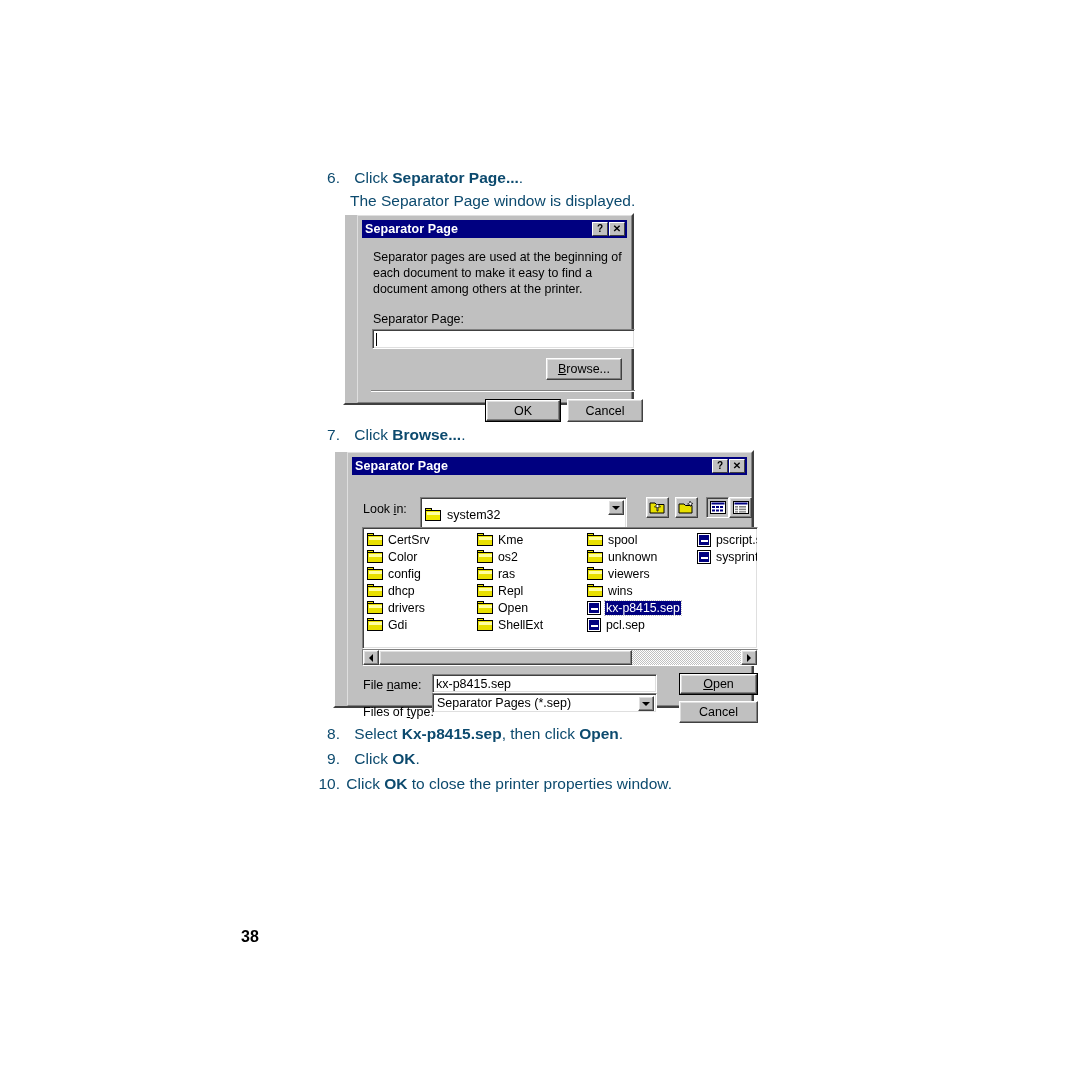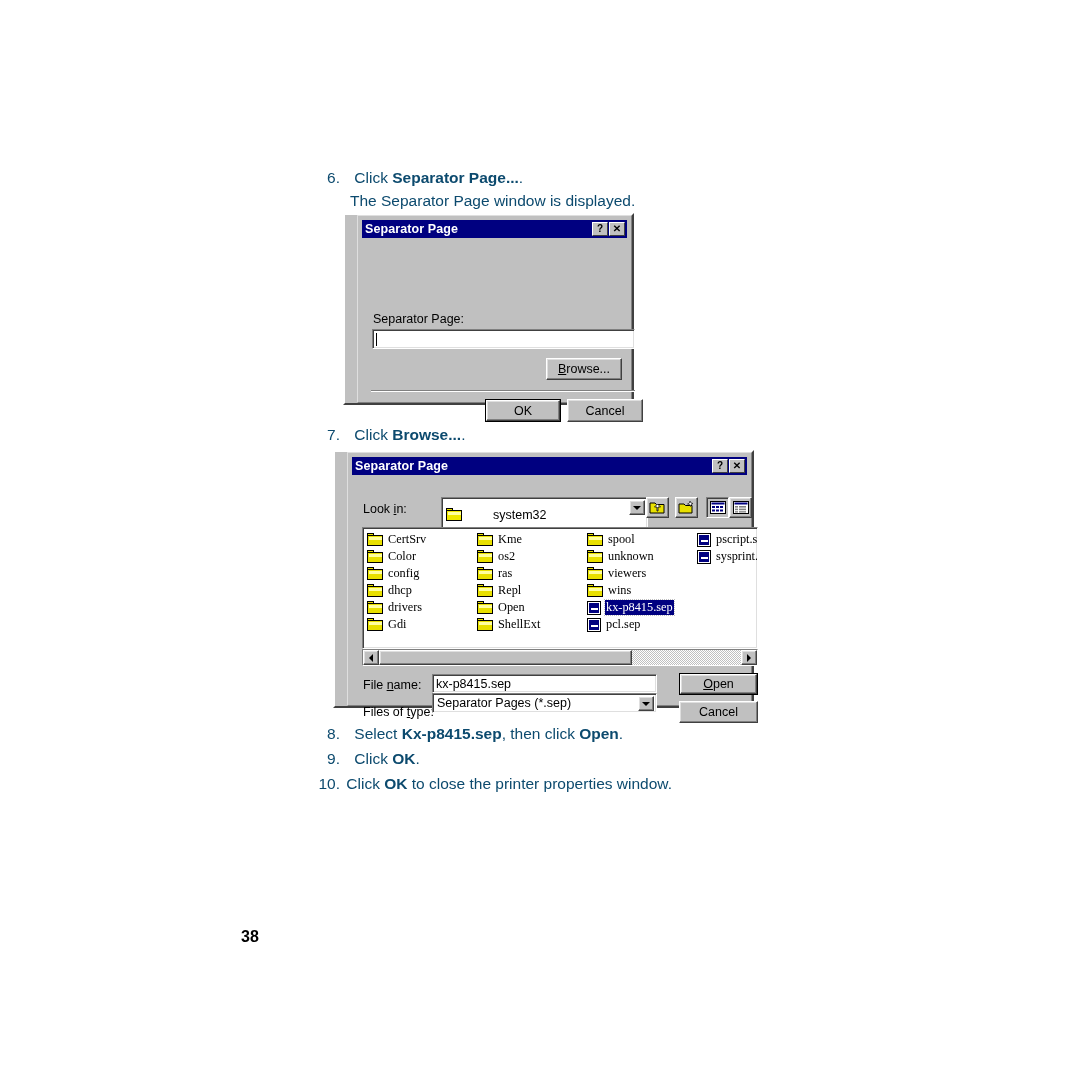--- a/index.html
+++ b/index.html
@@ -232,27 +232,26 @@
     position: relative;
     height: calc(100% - 18px);
   }
   #lookin-label {
     position: absolute;
     left: 11px;
     top: 27px;
   }
   #lookin-combo {
     position: absolute;
-    left: 89px;
+    left: 68px;
     top: 22px;
     width: 207px;
     height: 35px;
     display: flex;
     align-items: center;
-    gap: 25px;
   }
   #lookin-combo .folder-ic { margin-left: 4px; }
   #lookin-text {
     font-size: 12.5px;
     margin-left: 6px;
     color: #000;
   }
   .combo-arrow {
     position: absolute;
     right: 2px;
@@ -311,21 +310,20 @@
     position: absolute;
     top: 3px;
   }
   .fl-item {
     display: flex;
     align-items: center;
     height: 17px;
     font-size: 12.3px;
     color: #000;
     white-space: nowrap;
-    font-family: Liberation Serif, serif;
   }
   .fl-item .name { margin-left: 4px; padding: 0 1px; }
   .fl-item.selected .name {
     background: #000080;
     color: #ffffff;
     outline: 1px dotted #c0c0c0;
   }
 
   
   .folder-ic {
@@ -509,20 +507,21 @@
 </div>
 
 <div class="win" id="dlg-separator">
   <div class="win-inner">
     <div class="titlebar">
       <div class="titlebar-text">Separator Page</div>
       <div class="tb-btn">?</div>
       <div class="tb-btn close">✕</div>
     </div>
     <div class="body">
+      <div id="sep-desc">Separator pages are used at the beginning of each document to make it easy to find a document among others at the printer.</div>
       <div class="lbl" id="sep-field-label">Separator Page:</div>
       <div class="sunken" id="sep-input">
         <span id="sep-caret"></span>
         <span></span>
       </div>
       <div class="btn" id="sep-browse">
         <span><span class="u">B</span>rowse...</span>
       </div>
       <div id="sep-divider"></div>
       <div class="btn default" id="sep-ok">

